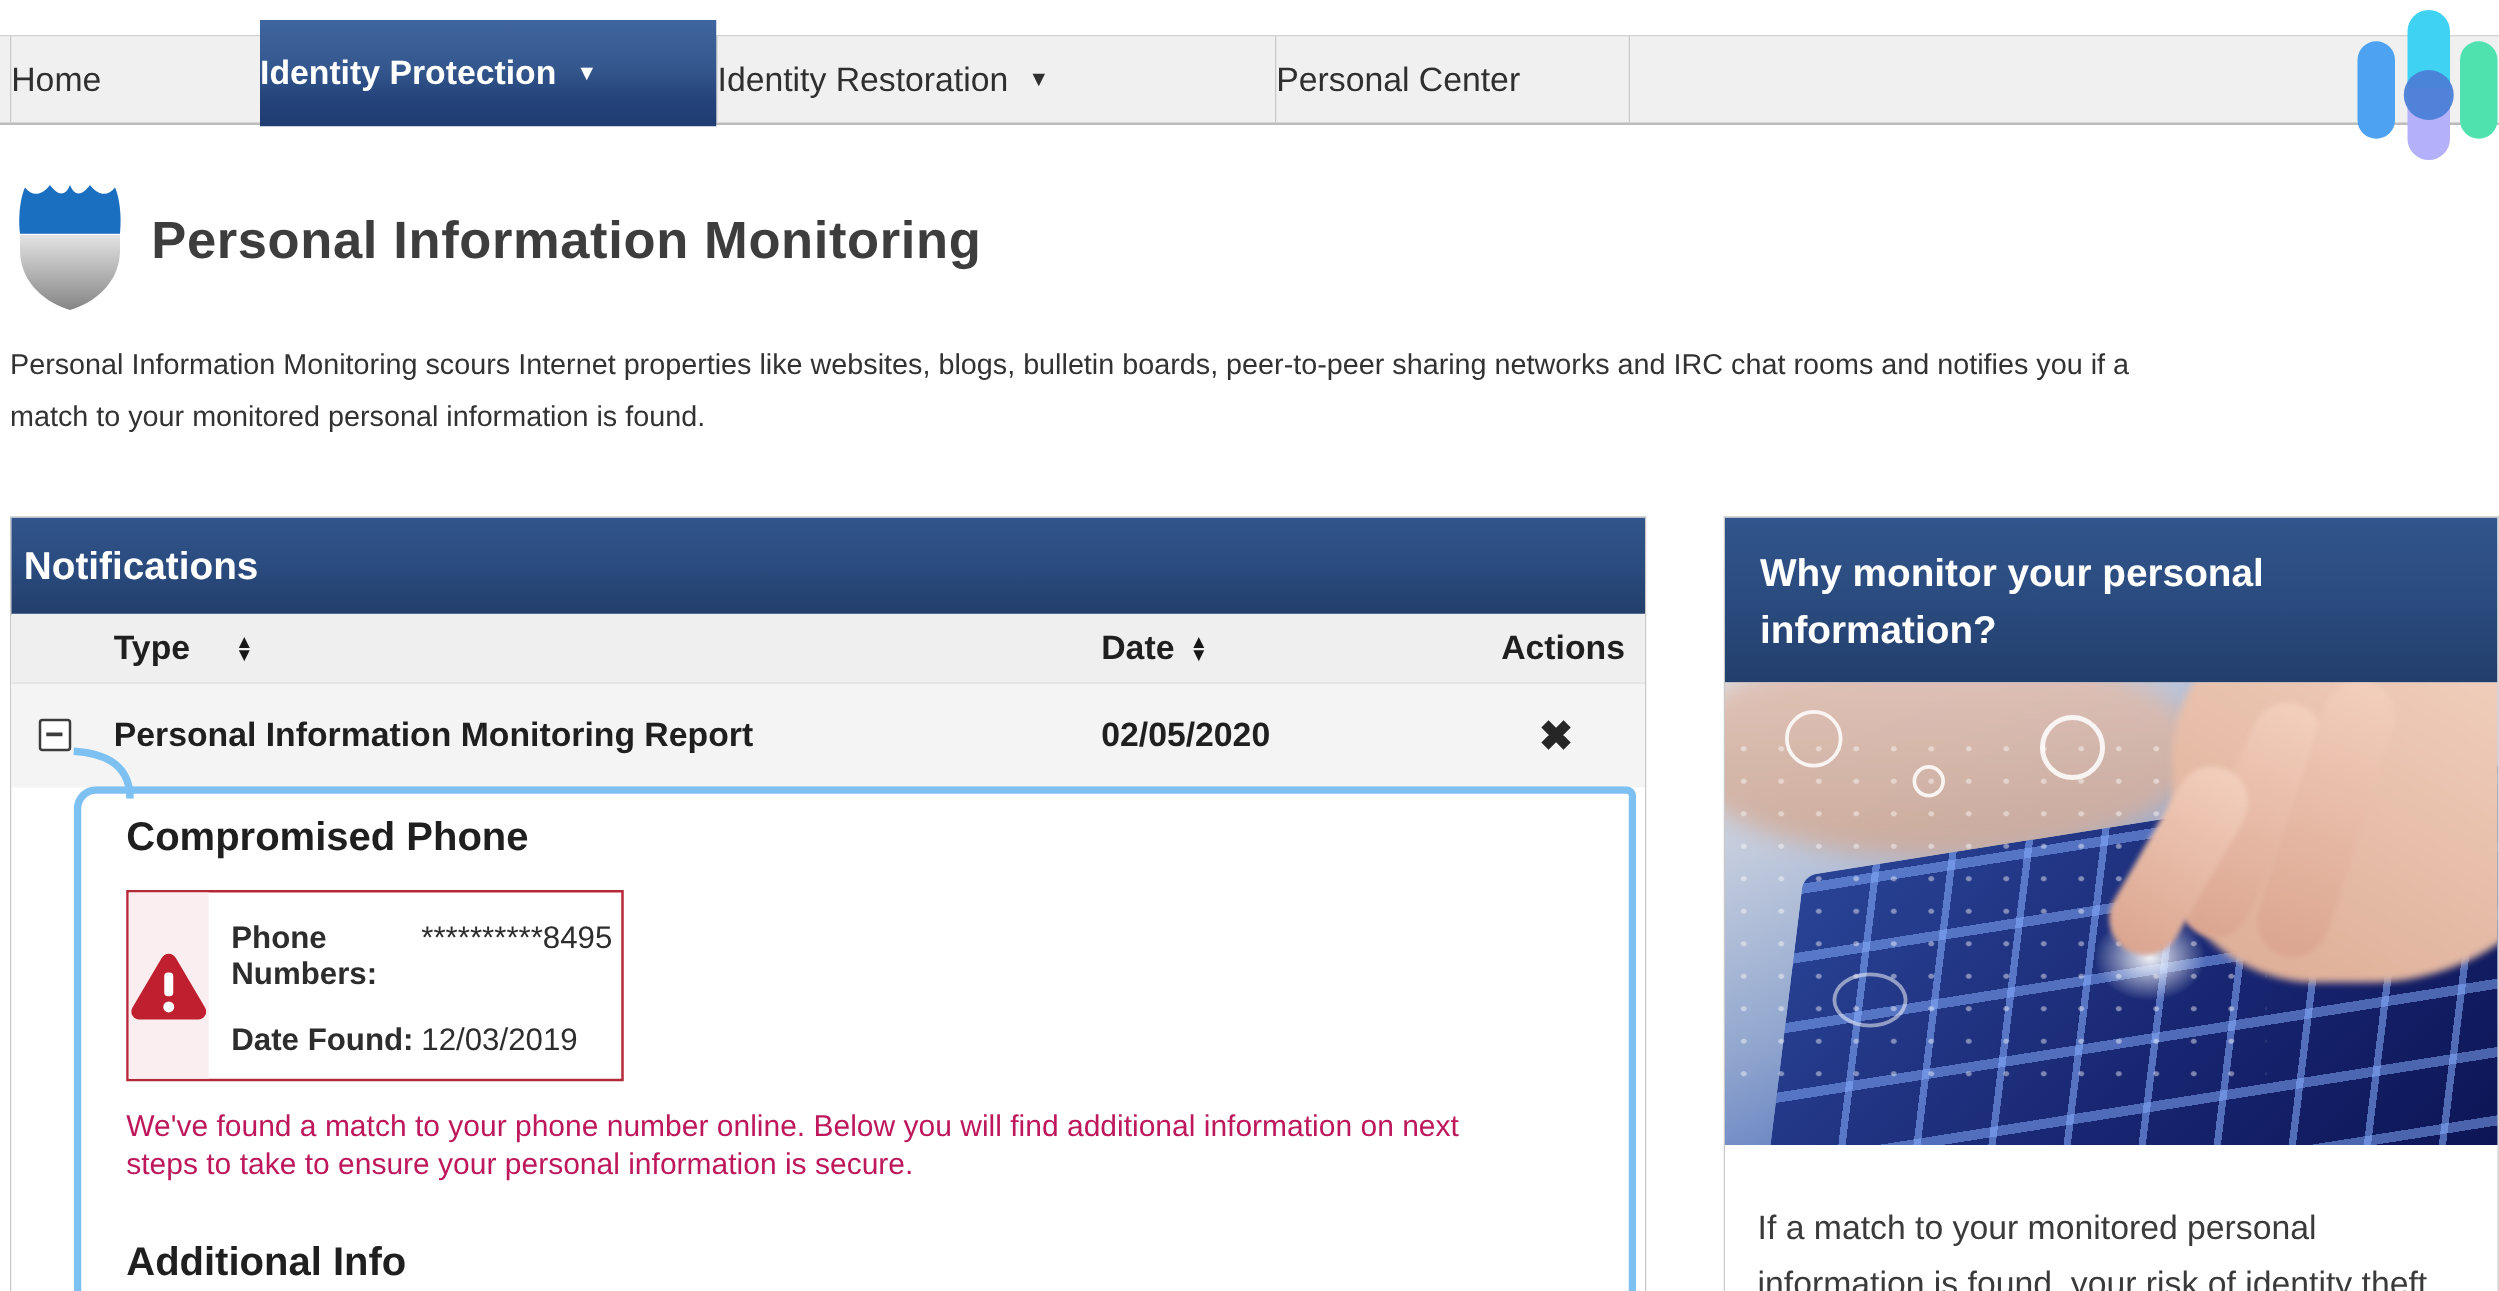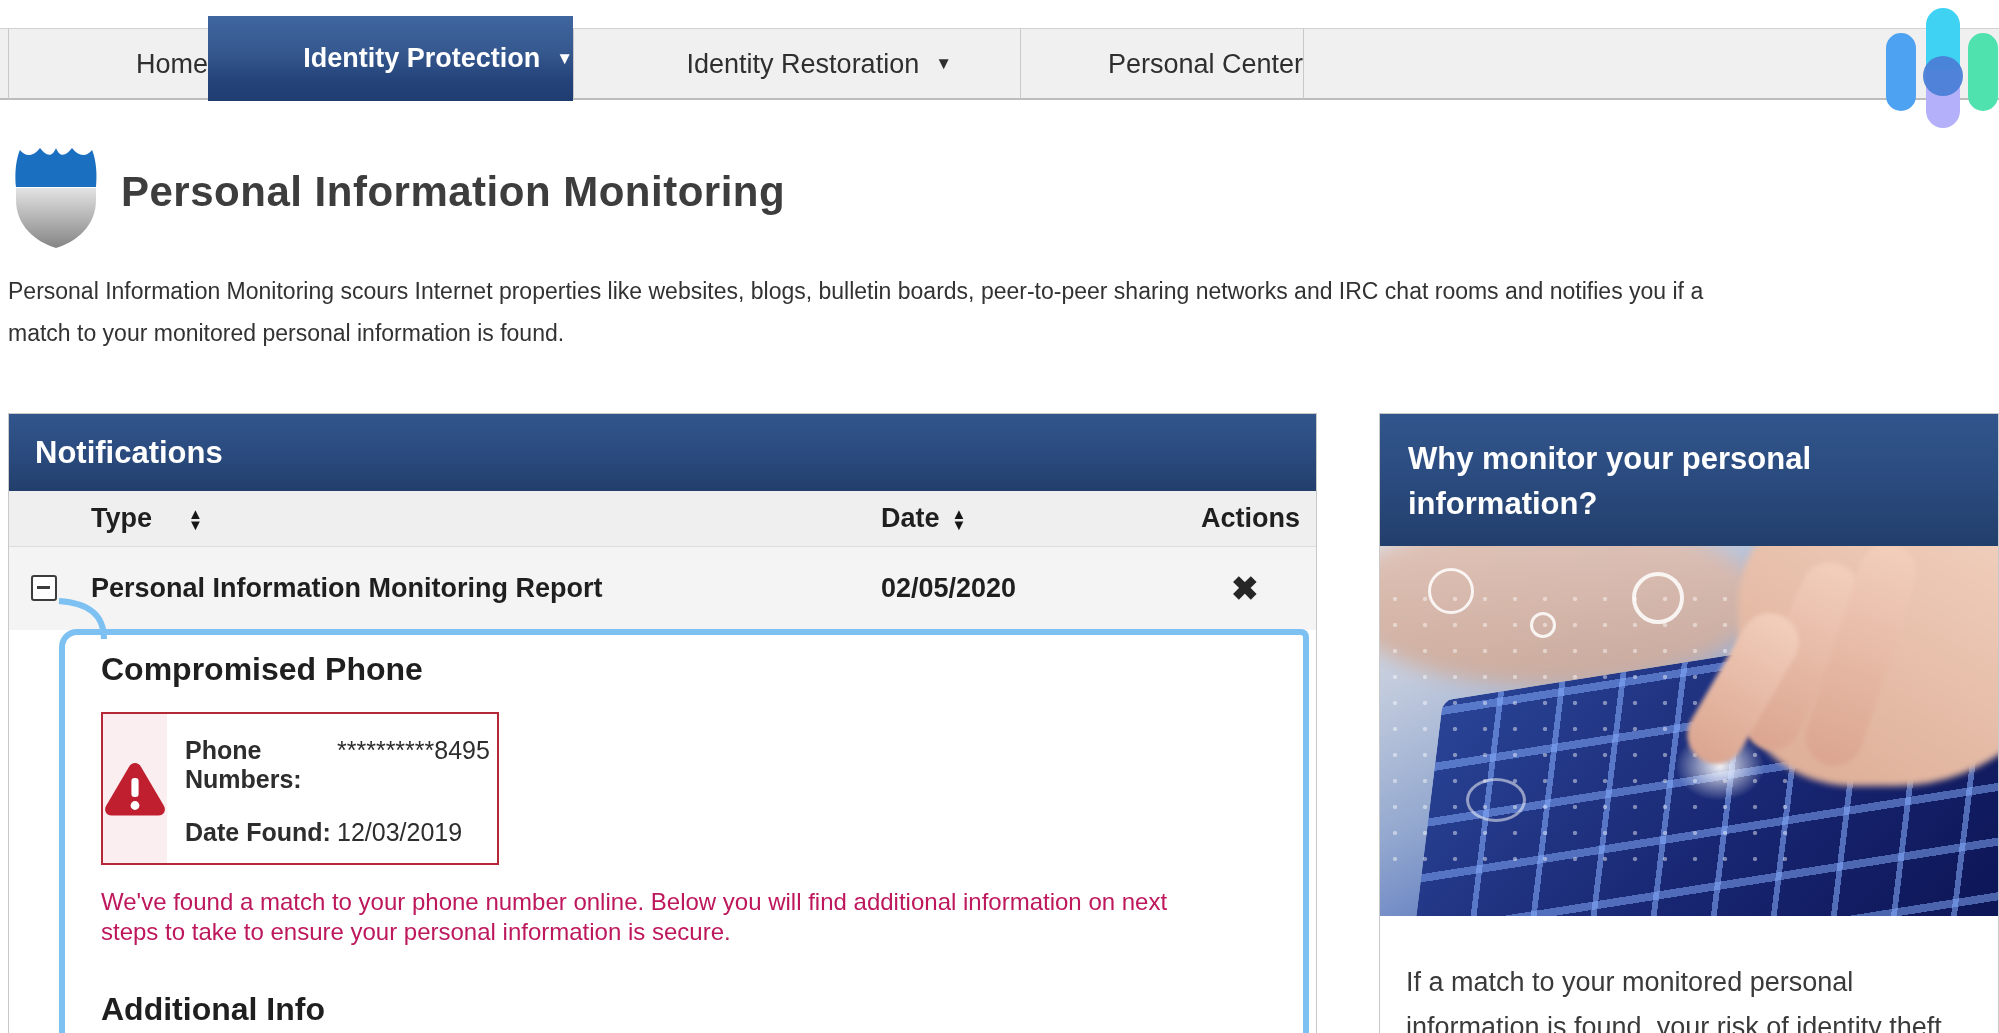--- a/index.html
+++ b/index.html
@@ -2,21 +2,21 @@
 <html><head>
 <meta charset="utf-8">
 <style>
   * { margin:0; padding:0; box-sizing:border-box; }
   html,body { width:1999px; height:1033px; overflow:hidden; background:#ffffff;
               font-family:"Liberation Sans", sans-serif; color:#3c3c3c; }
 
   
   .nav { position:absolute; left:0; top:28px; width:1999px; height:72px;
          background:#f0f0f0; border-top:1px solid #d2d2d2; border-bottom:2px solid #bcbcbc; }
-  .tab { position:absolute; top:0; height:70px; display:flex; align-items:center; justify-content:flex-end;
+  .tab { position:absolute; top:0; height:70px; display:flex; align-items:center; justify-content:flex-start;
          font-size:27px; color:#2f2f2f; border-left:1px solid #c8c8c8; cursor:pointer; gap:16px; }
   .tab.last { border-right:1px solid #c8c8c8; }
   .tab .caret { font-size:17px; color:#2f2f2f; }
   .tab.active { top:-13px; height:85px; z-index:2; color:#ffffff; font-weight:bold;
                 background:linear-gradient(#40669f 0%, #34578e 45%, #24437a 75%, #203d72 100%);
                 border-left:none; }
   .tab.active .caret { color:#ffffff; }
 
   
   .assistant { position:absolute; left:1878px; top:6px; width:121px; height:122px; z-index:50; }
@@ -34,21 +34,21 @@
                 color:#3d3d3d; letter-spacing:.5px; }
   .page-desc { position:absolute; left:8px; top:270px; font-size:23px; color:#323232; line-height:42px; }
   .page-desc div { white-space:nowrap; }
 
   
   .card { position:absolute; top:413px; background:#fff; border:1px solid #c9c9c9; border-bottom:none; }
   .card-left  { left:8px;    width:1309px; height:620px; overflow:hidden; }
   .card-right { left:1379px; width:620px;  height:620px; overflow:hidden; }
   .card-hd { background:linear-gradient(#31558c 0%, #2a4a7d 55%, #223e6b 100%);
              color:#fff; font-weight:bold; font-size:31px; }
-  .card-left  .card-hd { height:78px; display:flex; align-items:center; padding-left:26px; }
+  .card-left  .card-hd { height:78px; display:flex; align-items:center; padding-left:10px; }
   .card-right .card-hd { height:132px; padding:22px 20px 0 28px; line-height:45px; }
 
   
   .t-head { position:absolute; left:0; top:77px; width:100%; height:56px; background:#efefef;
             border-bottom:1px solid #dcdcdc; font-size:27px; font-weight:bold; color:#1f1f1f; }
   .t-row  { position:absolute; left:0; top:133px; width:100%; height:83px; background:#f4f4f4;
             font-size:27px; font-weight:bold; color:#1f1f1f; }
   .cell { position:absolute; top:0; height:100%; display:flex; align-items:center; gap:12px; }
   .c-type { left:82px;gap:36px; } .c-date { left:872px; } .c-actions { right:16px; }
   .sort { display:inline-flex; flex-direction:column; line-height:11px; font-size:15px; color:#161616; }

